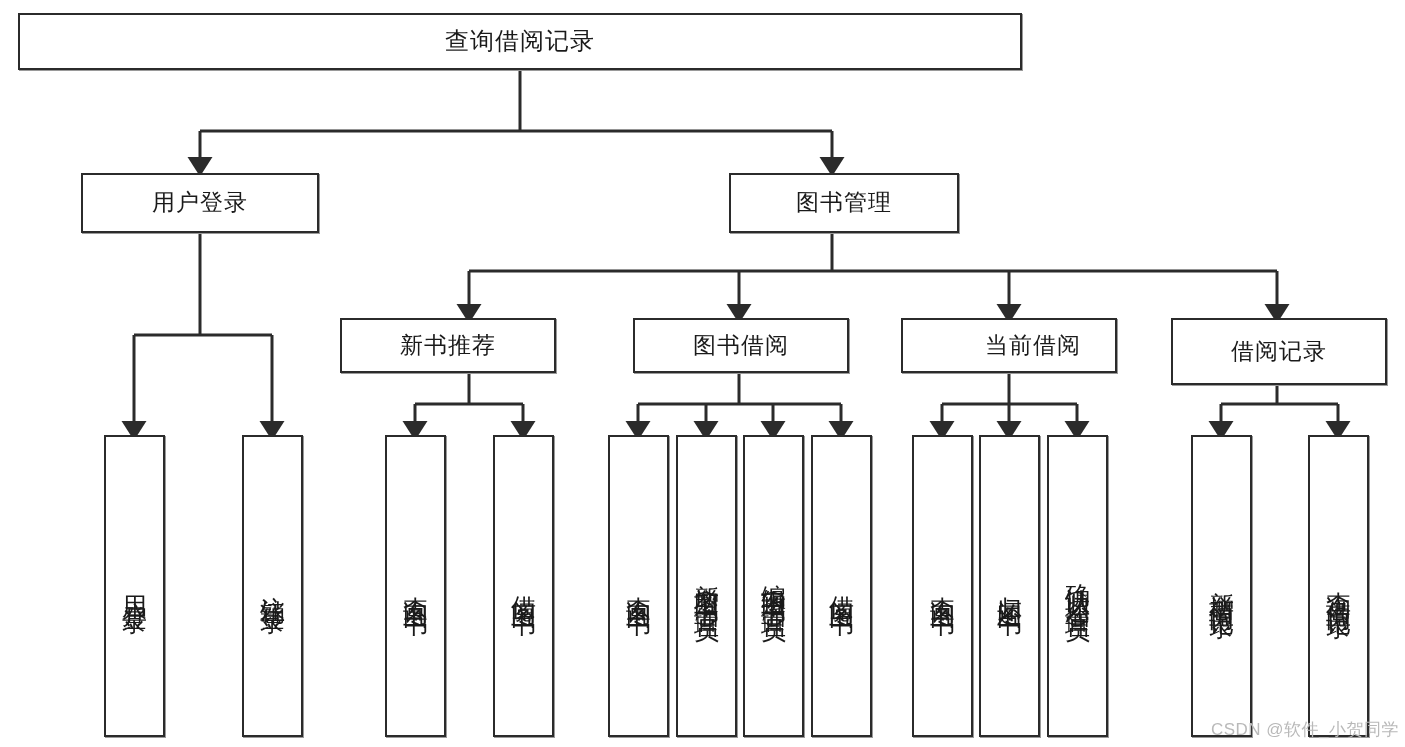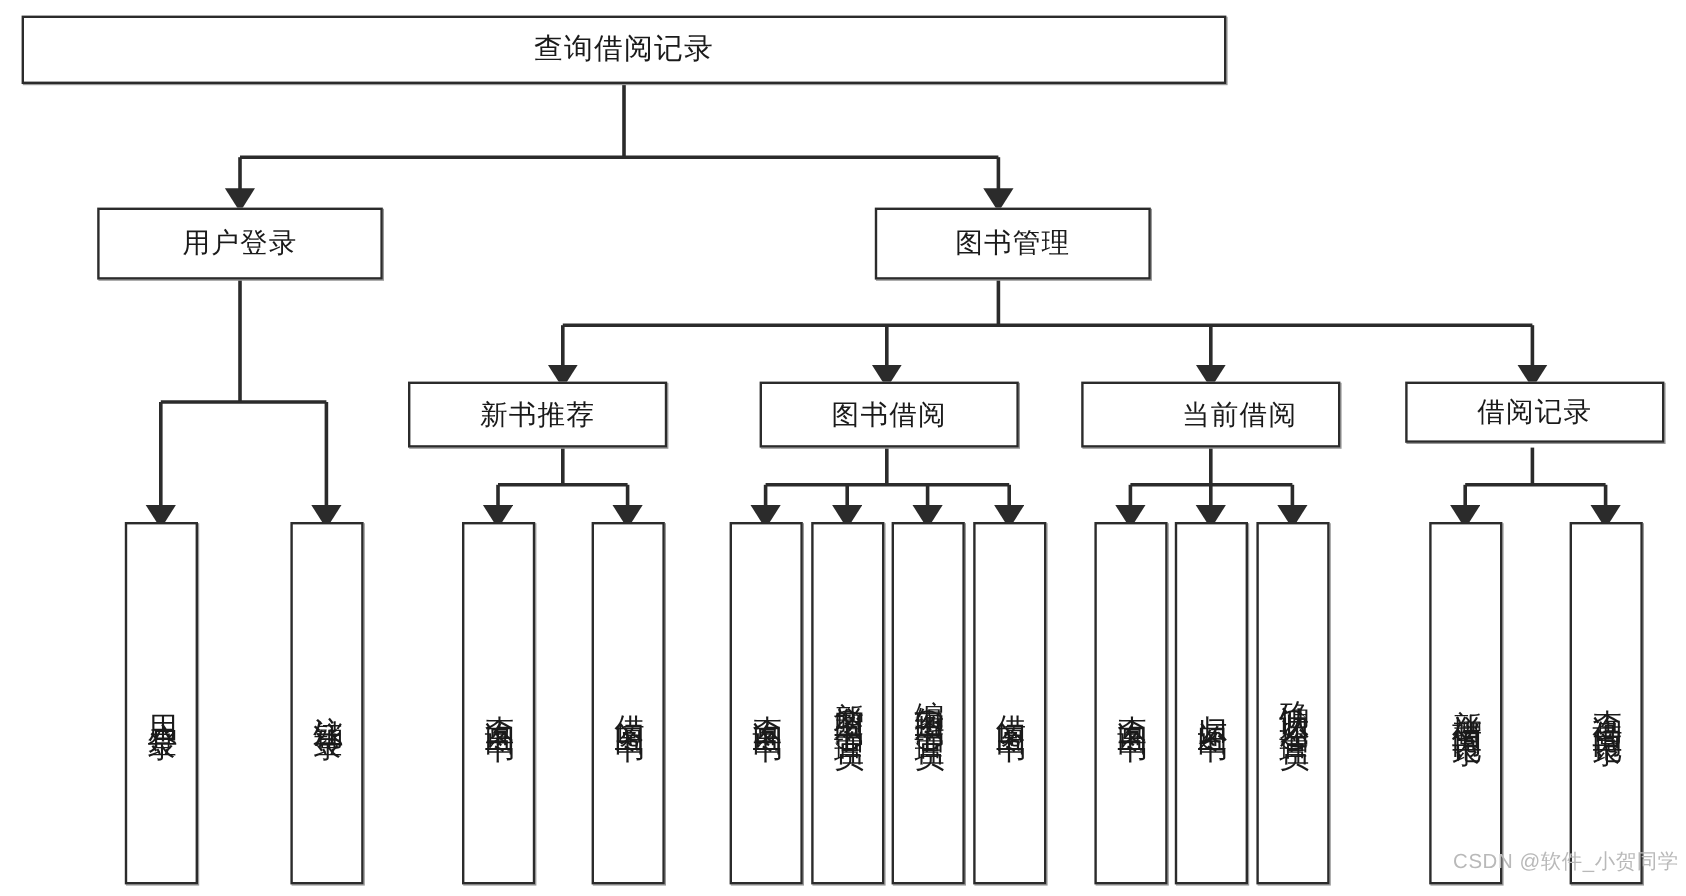--- a/index.html
+++ b/index.html
@@ -60,21 +60,21 @@
     text-orientation: upright;
     font-size: 25px;
     letter-spacing: 5px;
     line-height: 1;
     max-height: 268px;
     white-space: nowrap;
   }
   .watermark {
     position: absolute;
     right: 6px;
-    bottom: 18px;
+    bottom: 6px;
     font-size: 17px;
     color: #b9b9b9;
     letter-spacing: 0.5px;
     white-space: nowrap;
   }
 </style>
 </head>
 <body>
 
 <div id="canvas">
@@ -142,21 +142,21 @@
 
   <div class="node h" style="left:340px; top:318px; width:216px; height:55px;">
     <span class="lbl">新书推荐</span>
   </div>
   <div class="node h" style="left:633px; top:318px; width:216px; height:55px;">
     <span class="lbl">图书借阅</span>
   </div>
   <div class="node h" style="left:901px; top:318px; width:216px; height:55px;padding-left:48px;">
     <span class="lbl">当前借阅</span>
   </div>
-  <div class="node h" style="left:1171px; top:318px; width:216px; height:51px;">
+  <div class="node h" style="left:1171px; top:318px; width:216px; height:67px;">
     <span class="lbl">借阅记录</span>
   </div>
 
   <div class="node v" style="left:104px; top:435px; width:61px; height:302px;">
     <span class="lbl">用户登录</span>
   </div>
   <div class="node v" style="left:242px; top:435px; width:61px; height:302px;">
     <span class="lbl">注销登录</span>
   </div>
 

